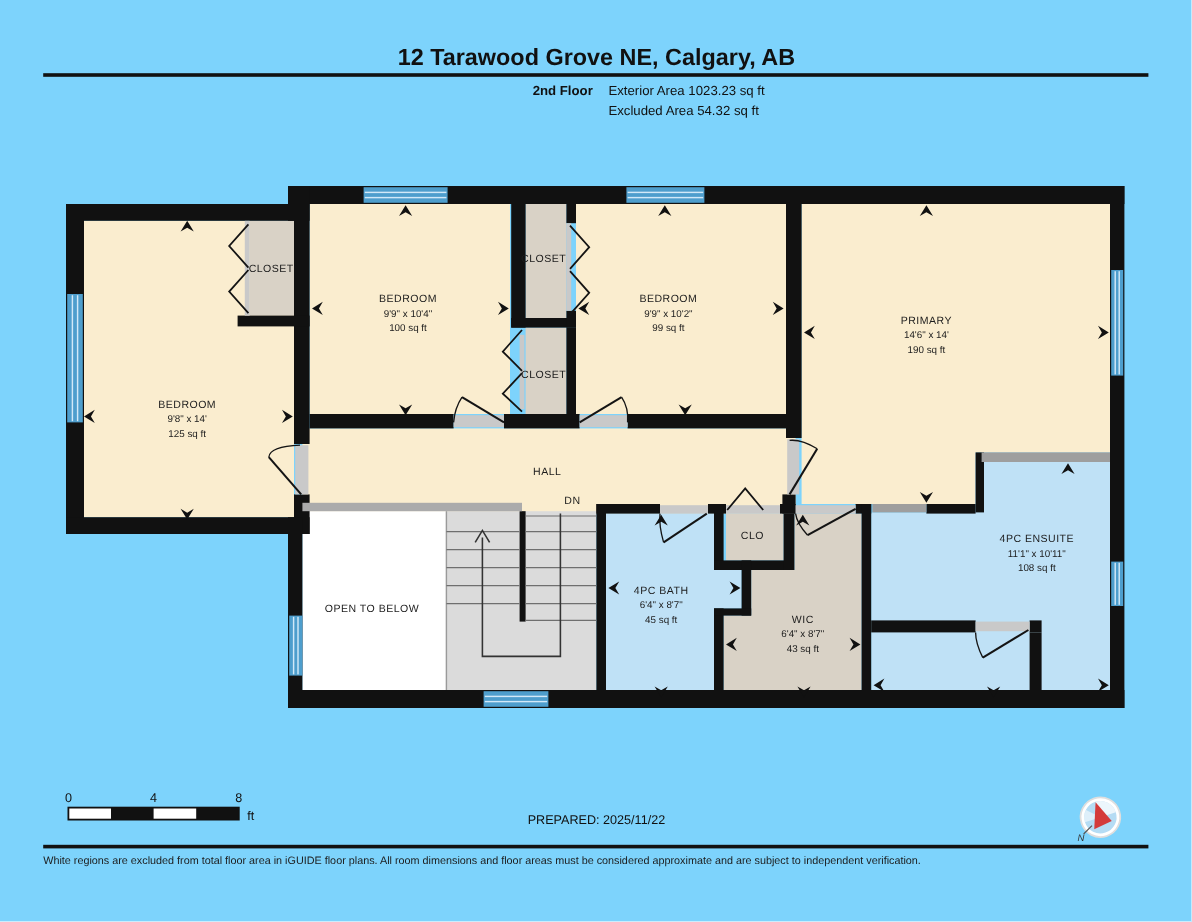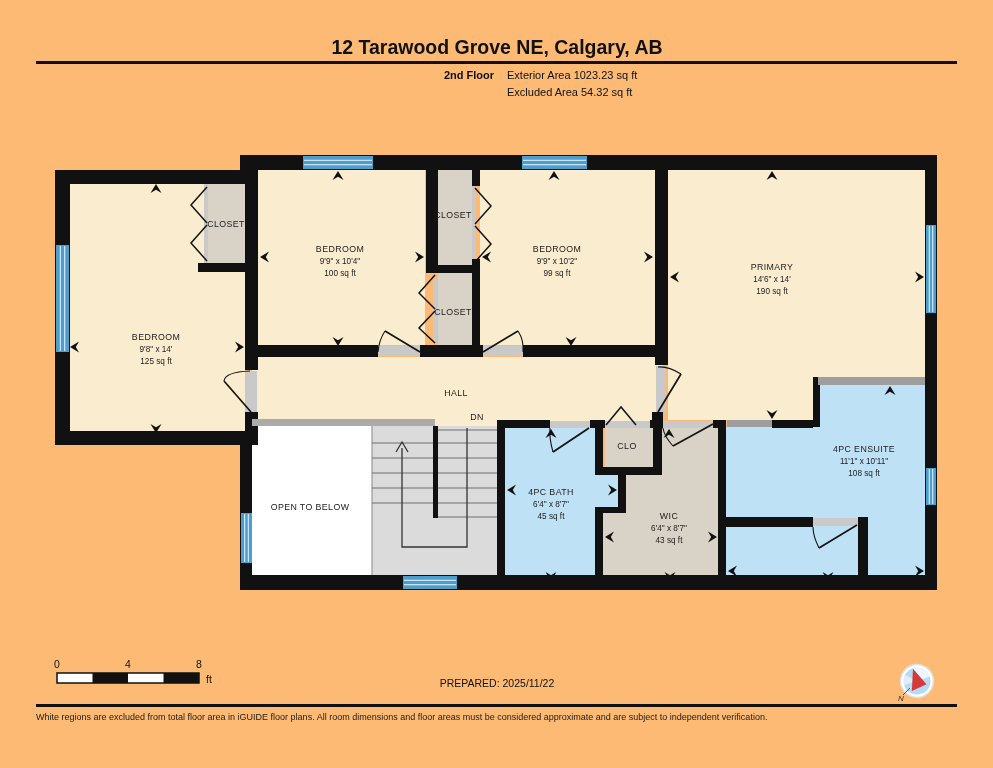--- a/index.html
+++ b/index.html
@@ -1,16 +1,16 @@
 <!DOCTYPE html>
 <html style="--room-fill: #FAEDCF; --wet-fill: #BFE1F6; --closet-fill: #D9D2C6; --stairs-fill: #DBDBDB; --wall: #111111; --window: #4E9ECD; --opening: #C9C9C9;"><head>
 <meta charset="utf-8">
 <style>
   html,body{margin:0;padding:0;background:#ffffff;}
-  .page{width:993px;height:768px;position:relative;background:#fdba74;}
+  .page{width:993px;height:768px;position:relative;background:#7dd3fc;}
   svg{display:block;font-family:"Liberation Sans",sans-serif;}
   .wallg rect{fill:var(--wall);}
   .f-room{fill:var(--room-fill);}
   .f-wet{fill:var(--wet-fill);}
   .f-closet{fill:var(--closet-fill);}
   .f-stairs{fill:var(--stairs-fill);}
   .f-open{fill:#ffffff;}
   .thr{fill:var(--opening);}
   .cased{fill:#9E9E9E;}
   .rail{fill:#ABABAB;}

